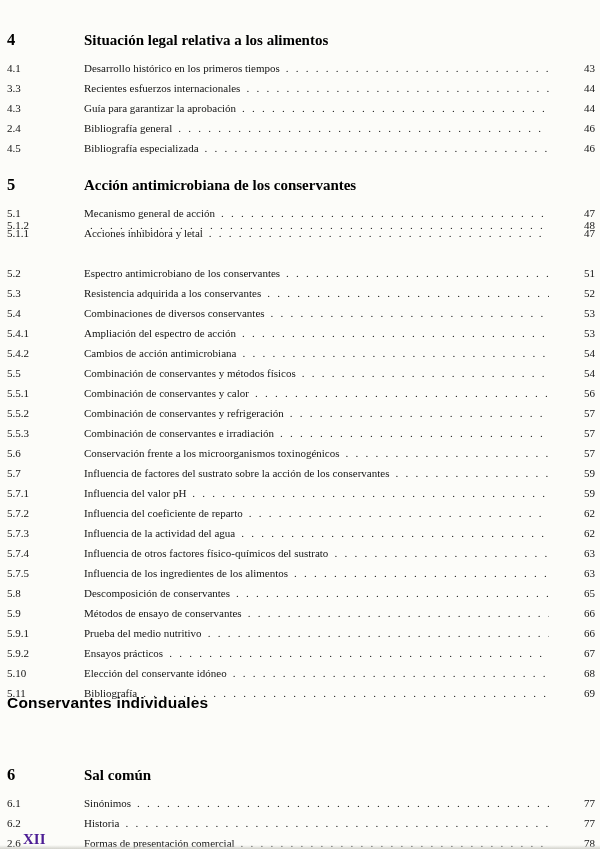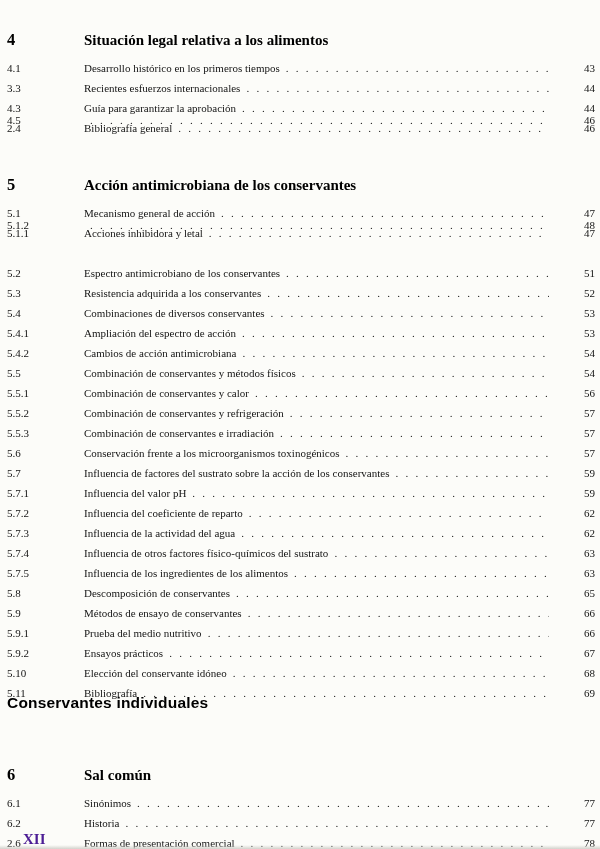--- a/index.html
+++ b/index.html
@@ -117,20 +117,21 @@
       <span class="pageno">44</span>
     </div>
     <div class="row entry">
       <span class="num">2.4</span>
       <span class="title">Bibliografía general</span>
       <span class="leader">. . . . . . . . . . . . . . . . . . . . . . . . . . . . . . . . . . . . . . . . . . . . . . . . . . . . . . . . . . . . . . . . . . . . . . . . . . . . . . . . . . . . . . . . . . </span>
       <span class="pageno">46</span>
     </div>
     <div class="row entry">
       <span class="num">4.5</span>
+      <span class="title">Bibliografía especializada</span>
       <span class="leader">. . . . . . . . . . . . . . . . . . . . . . . . . . . . . . . . . . . . . . . . . . . . . . . . . . . . . . . . . . . . . . . . . . . . . . . . . . . . . . . . . . . . . . . . . . </span>
       <span class="pageno">46</span>
     </div>
     <div class="row chapter">
       <span class="num">5</span>
       <span class="title">Acción antimicrobiana de los conservantes</span>
     </div>
     <div class="row entry">
       <span class="num">5.1</span>
       <span class="title">Mecanismo general de acción</span>

